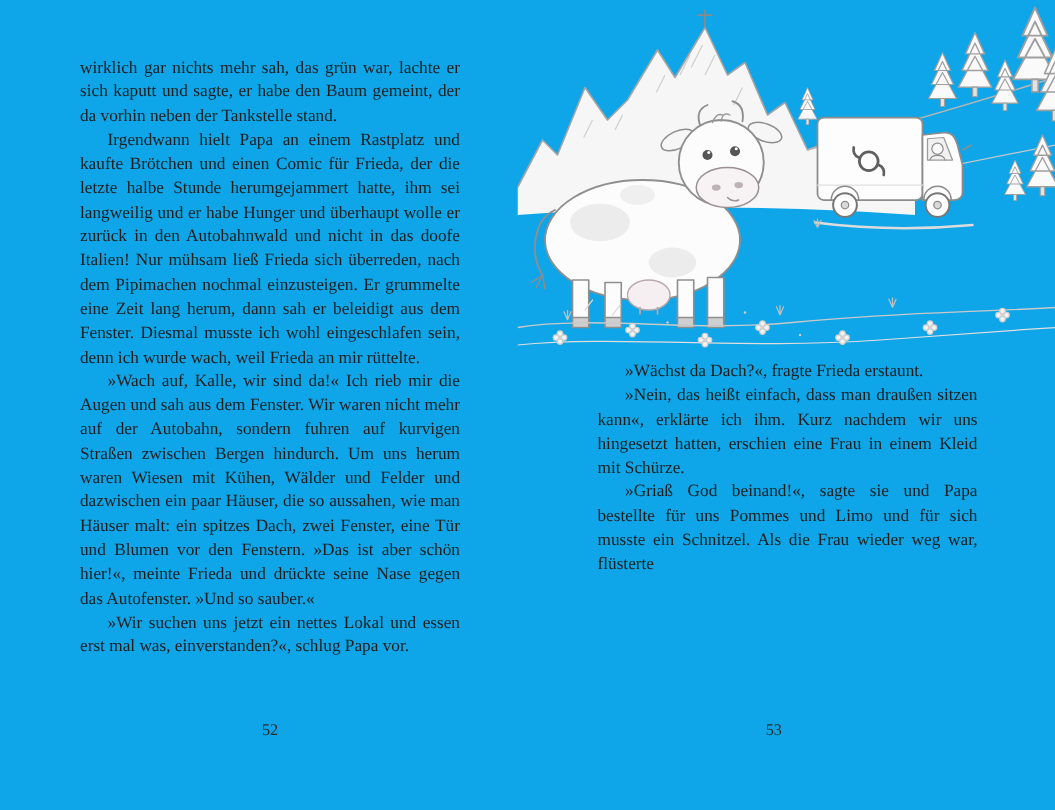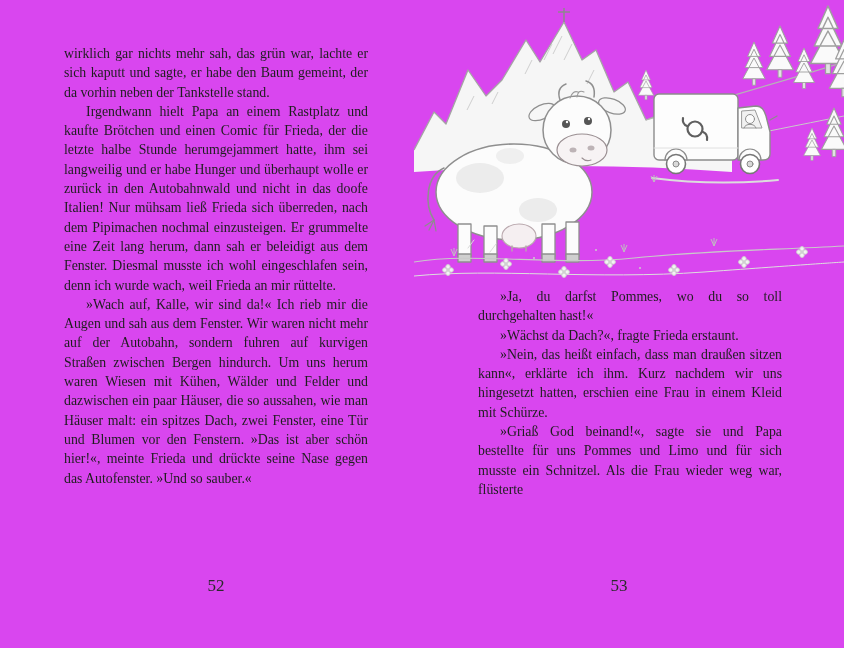--- a/index.html
+++ b/index.html
@@ -1,24 +1,24 @@
 <!DOCTYPE html>
 <html lang="de"><head>
 <meta charset="utf-8">
 <style>
   html,body{margin:0;padding:0;background:#ffffff;}
-  .spread{position:relative;width:844px;height:648px;background:#d946ef;overflow:hidden;
+  .spread{position:relative;width:844px;height:648px;background:#0ea5e9;overflow:hidden;
           font-family:"Liberation Serif","DejaVu Serif",serif;color:#1e1e1e;}
   .col{position:absolute;width:304px;font-size:13.8px;line-height:19.3px;text-align:justify;
        hyphens:auto;-webkit-hyphens:auto;}
   .col-left{left:64px;top:44px;}
   .col-right{left:478px;top:287px;}
   .col p{margin:0;}
   .col p.indent{text-indent:1.6em;}
-  .pagenum{position:absolute;top:576px;width:304px;text-align:center;font-size:17px;color:#2a2a2a;}
+  .pagenum{position:absolute;top:576px;width:304px;text-align:center;font-size:13px;color:#2a2a2a;}
   .pagenum-left{left:64px;}
   .pagenum-right{left:467px;}
   .illustration{position:absolute;left:414px;top:0;width:430px;height:280px;}
   .illustration svg{display:block;}
 </style>
 </head>
 <body>
 
 <div class="spread">
 
@@ -196,24 +196,24 @@
           <circle cx="226" cy="268" r="1" fill="#cccccc"></circle>
         </g>
       </g>
     </svg>
   </div>
 
   <div class="col col-left">
     <p>wirklich gar nichts mehr sah, das grün war, lachte er sich kaputt und sagte, er habe den Baum gemeint, der da vorhin neben der Tankstelle stand.</p>
     <p class="indent">Irgendwann hielt Papa an einem Rastplatz und kaufte Brötchen und einen Comic für Frieda, der die letzte halbe Stunde herumgejammert hatte, ihm sei langweilig und er habe Hunger und überhaupt wolle er zurück in den Autobahnwald und nicht in das doofe Italien! Nur mühsam ließ Frieda sich überreden, nach dem Pipimachen nochmal einzusteigen. Er grummelte eine Zeit lang herum, dann sah er beleidigt aus dem Fenster. Diesmal musste ich wohl eingeschlafen sein, denn ich wurde wach, weil Frieda an mir rüttelte.</p>
     <p class="indent">»Wach auf, Kalle, wir sind da!« Ich rieb mir die Augen und sah aus dem Fenster. Wir waren nicht mehr auf der Autobahn, sondern fuhren auf kurvigen Straßen zwischen Bergen hindurch. Um uns herum waren Wiesen mit Kühen, Wälder und Felder und dazwischen ein paar Häuser, die so aussahen, wie man Häuser malt: ein spitzes Dach, zwei Fenster, eine Tür und Blumen vor den Fenstern. »Das ist aber schön hier!«, meinte Frieda und drückte seine Nase gegen das Autofenster. »Und so sauber.«</p>
+    <p class="indent">»Wir suchen uns jetzt ein nettes Lokal und essen erst mal was, einverstanden?«, schlug Papa vor.</p>
   </div>
   <div class="pagenum pagenum-left">52</div>
 
   <div class="col col-right">
-    <p class="indent">»Ja, du darfst Pommes, wo du so toll durchgehalten hast!«</p>
     <p class="indent">»Wächst da Dach?«, fragte Frieda erstaunt.</p>
     <p class="indent">»Nein, das heißt einfach, dass man draußen sitzen kann«, erklärte ich ihm. Kurz nachdem wir uns hingesetzt hatten, erschien eine Frau in einem Kleid mit Schürze.</p>
     <p class="indent">»Griaß God beinand!«, sagte sie und Papa bestellte für uns Pommes und Limo und für sich musste ein Schnitzel. Als die Frau wieder weg war, flüsterte</p>
   </div>
   <div class="pagenum pagenum-right">53</div>
 
 </div>
 
 </body></html>

